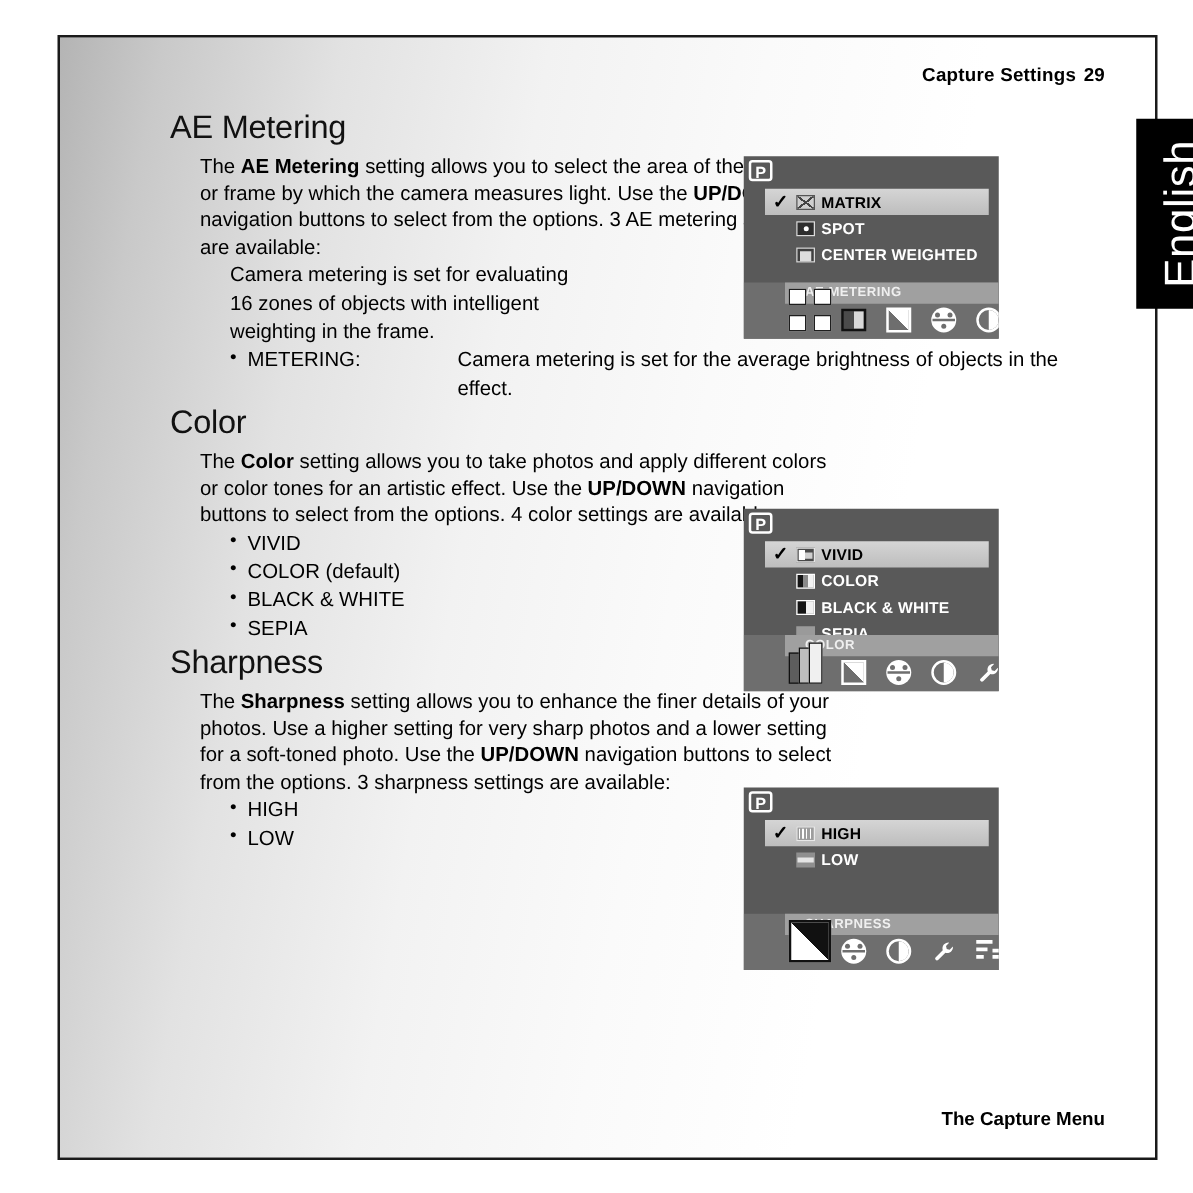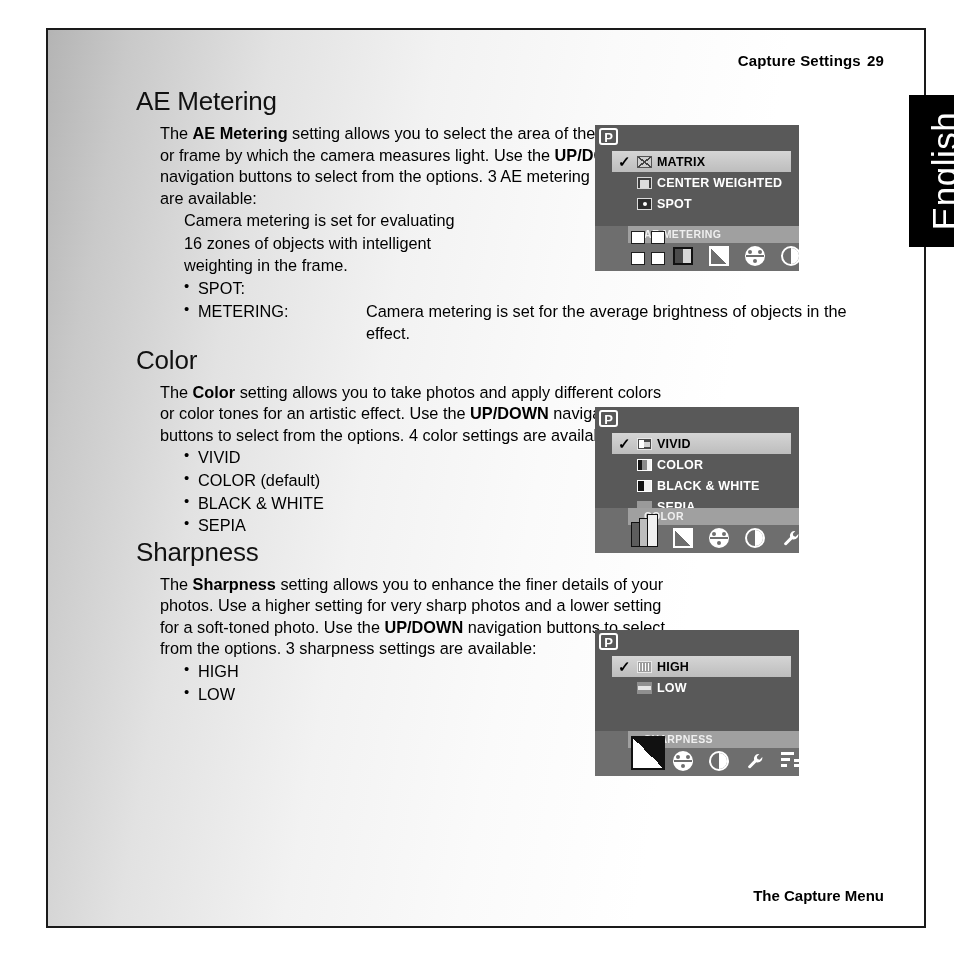--- a/index.html
+++ b/index.html
@@ -269,21 +269,20 @@
 
   <div id="content">
 
     <h2 class="sec">AE Metering</h2>
     <p class="body"><span>The </span><b>AE Metering</b><span> setting allows you to select the area of the subject or frame by which the camera measures light. Use the </span><b>UP/DOWN</b><span> navigation buttons to select from the options. 3 AE metering settings are available:</span></p>
     <div class="deflist">
       <div class="defrow">
         <div class="defdesc w-narrow">Camera metering is set for evaluating 16 zones of objects with intelligent weighting in the frame.</div>
       </div>
       <div class="defrow">
-        <div class="defterm">SPOT:</div>
       </div>
       <div class="defrow">
         <div class="defterm">METERING:</div>
         <div class="defdesc w-wide">Camera metering is set for the average brightness of objects in the effect.</div>
       </div>
     </div>
 
     <h2 class="sec sec-color">Color</h2>
     <p class="body"><span>The </span><b>Color</b><span> setting allows you to take photos and apply different colors or color tones for an artistic effect. Use the </span><b>UP/DOWN</b><span> navigation buttons to select from the options. 4 color settings are available:</span></p>
     <ul class="plain">
@@ -303,26 +302,26 @@
 
   <div class="lcd" id="lcd-ae">
     <div class="pbadge">P</div>
     <div class="mlist">
       <div class="mrow sel">
         <span class="tick">✓</span>
         <span class="mi ic-matrix"></span>
         <span>MATRIX</span>
       </div>
       <div class="mrow">
+        <span class="mi ic-spot"></span>
+        <span>SPOT</span>
+      </div>
+      <div class="mrow">
         <span class="mi ic-center"></span>
         <span>CENTER WEIGHTED</span>
-      </div>
-      <div class="mrow">
-        <span class="mi ic-spot"></span>
-        <span>SPOT</span>
       </div>
     </div>
     <div class="bbar">
       <div class="tbl">AE METERING</div>
       <div class="bigicon big-matrix">
           <i></i>
           <i></i>
           <i></i>
           <i></i>
         </div>

